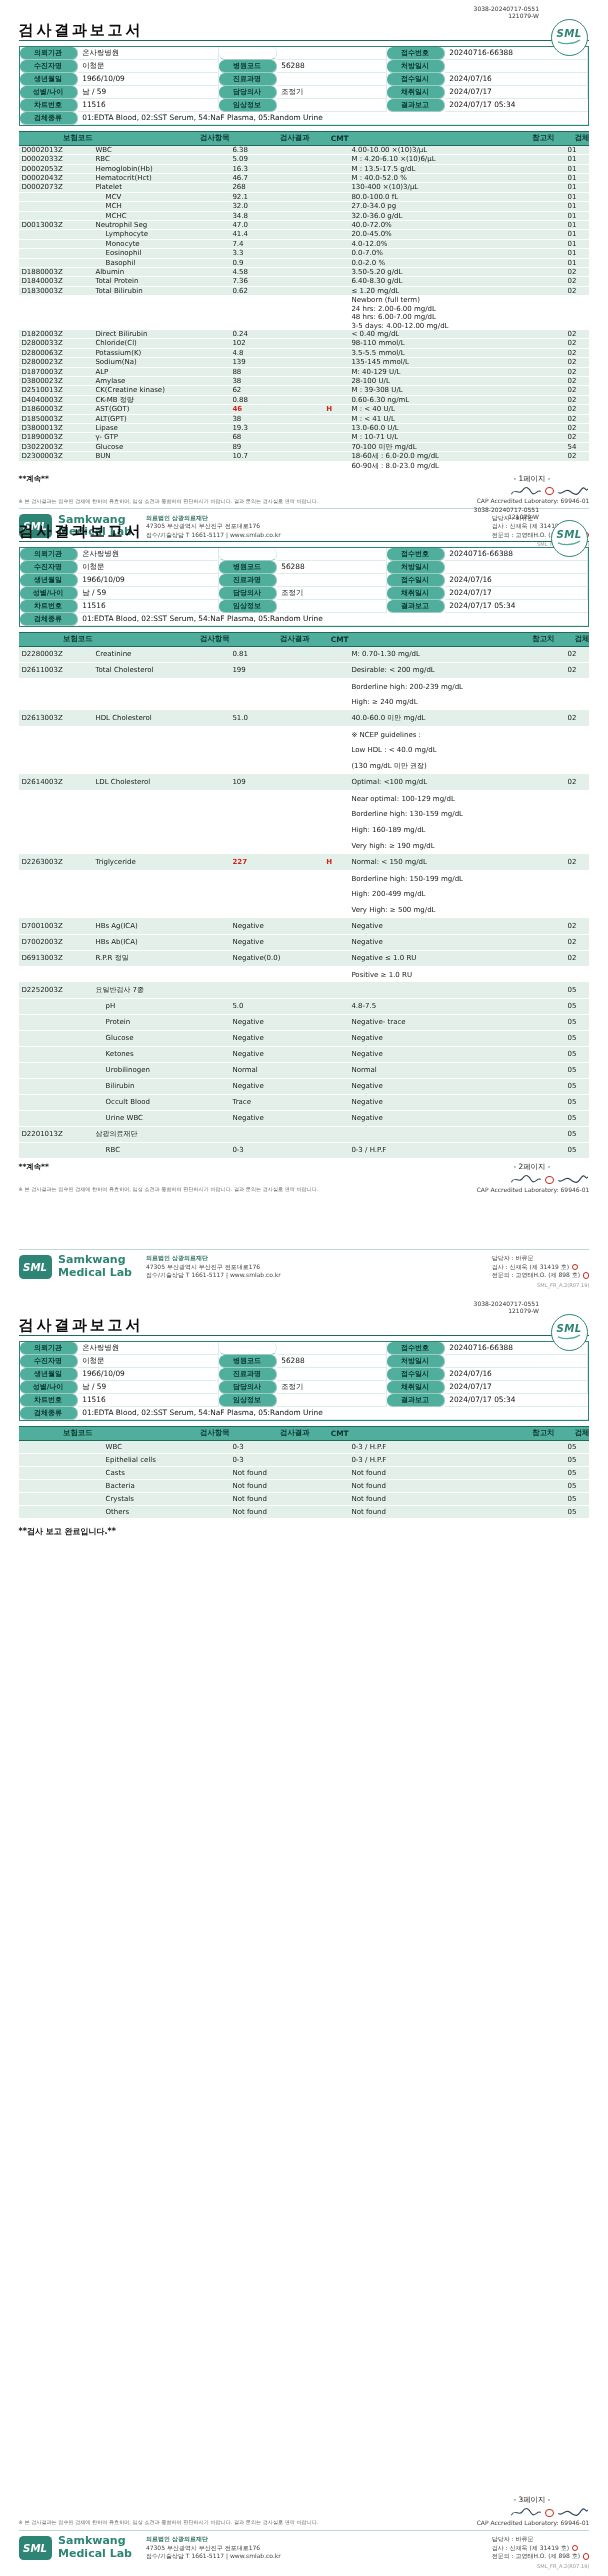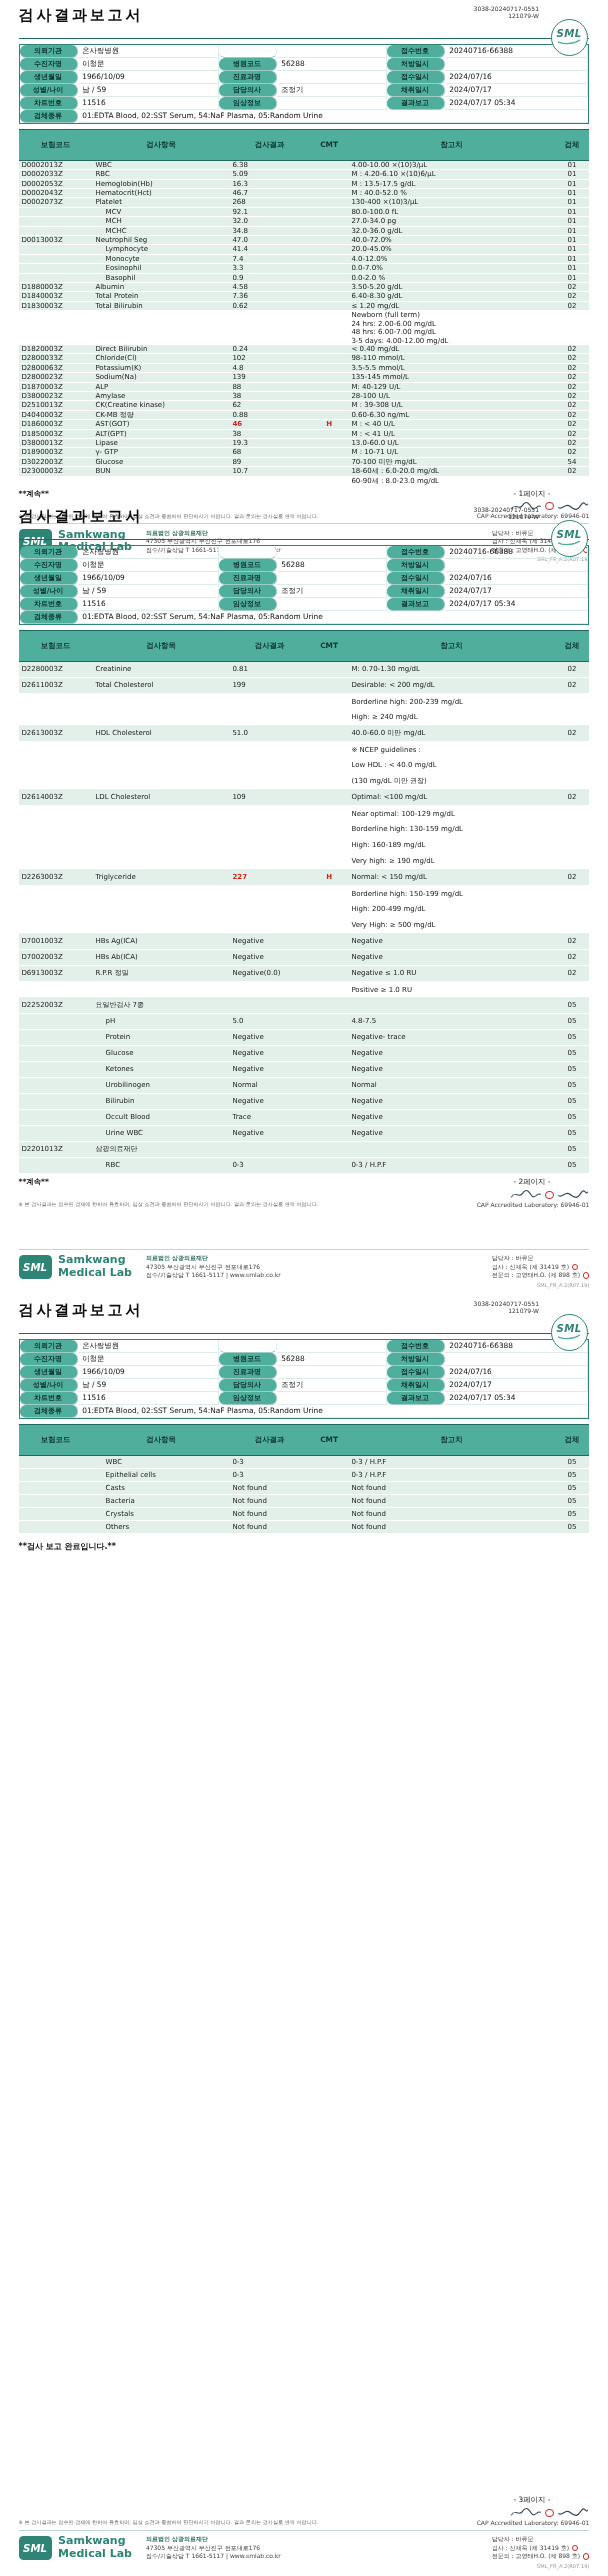--- a/index.html
+++ b/index.html
@@ -8,35 +8,35 @@
   .page{position:relative;display:flex;flex-direction:column;padding:5.6px 18.6px 7.4px;}
   .p1{height:501px;}
   .p2{height:794px;}
   .p3{height:1281px;}
 
   .doc-codes{position:absolute;top:4.6px;right:69px;text-align:right;font-size:6px;color:#333;line-height:1.3;}
   .logo-circle{position:absolute;right:20.4px;top:18.6px;width:37px;height:37px;border:1.9px solid #2e8576;border-radius:50%;
     background:#fff;display:flex;flex-direction:column;align-items:center;justify-content:center;z-index:2;}
   .logo-circle .brand{font-style:italic;font-weight:bold;font-size:10.2px;color:#2e8576;letter-spacing:0.5px;}
 
-  .page-head{position:relative;padding-bottom:13px;border-bottom:1.9px solid #20695d;}
+  .page-head{position:relative;margin-top:15px;padding-bottom:0;border-bottom:1.9px solid #20695d;}
   .page-title{font-size:15px;font-weight:bold;letter-spacing:2.8px;color:#0d0d0d;}
 
   .info-grid{display:grid;grid-template-columns:58px 141px 58px 110px 58px 1fr;border:0.9px solid #2e8576;border-bottom:none;margin-top:5.6px;}
   .spec-grid{display:grid;grid-template-columns:58px 1fr;border:0.9px solid #2e8576;border-top:none;}
   .info-grid .lab,.spec-grid .lab{background:#4fae9c;color:#0d352e;font-weight:bold;font-size:7px;text-align:center;
     line-height:12px;min-height:12px;border-right:0.9px solid #9fccc2;border-bottom:0.9px solid #9fccc2;border-radius:6px;}
   .info-grid .lab:empty{background:#fff;border-right:0.9px solid #dceeea;}
   .info-grid .val,.spec-grid .val{font-size:7.4px;color:#111;line-height:12px;min-height:12px;padding-left:4.6px;
     border-right:0.9px solid #dceeea;border-bottom:0.9px solid #dceeea;white-space:nowrap;overflow:hidden;}
   .info-grid .val:last-child,.spec-grid .val{border-right:none;}
 
   table.results{width:100%;border-collapse:collapse;margin-top:4.6px;table-layout:fixed;}
-  .results thead th{background:#4fae9c;color:#0d352e;font-size:7.4px;font-weight:bold;height:31px;
-    border-top:0.9px solid #20695d;border-bottom:0.9px solid #20695d;}
+  .results thead th{background:#4fae9c;color:#0d352e;font-size:7.4px;font-weight:bold;height:14px;
+    border-top:0.9px solid #20695d;border-bottom:0.9px solid #20695d;text-align:right;}
   .results td{font-size:7px;color:#1a1a1a;padding:0 2.8px;white-space:nowrap;overflow:hidden;vertical-align:middle;}
   .p1 .results tbody tr{height:8.4px;}
   .p1 .results td{line-height:8.4px;}
   .p2 .results tbody tr{height:16px;}
   .p3 .results tbody tr{height:13px;}
   tr.tint{background:#e3f0ea;}
   tr.tint td{border-bottom:0.9px solid #fff;}
   tr.sub td.c-name{padding-left:13px;}
   tr.flag td.c-result,tr.flag td.c-cmt{color:#d0251b;font-weight:bold;}
   td.c-cmt,td.c-spec{text-align:center;}

